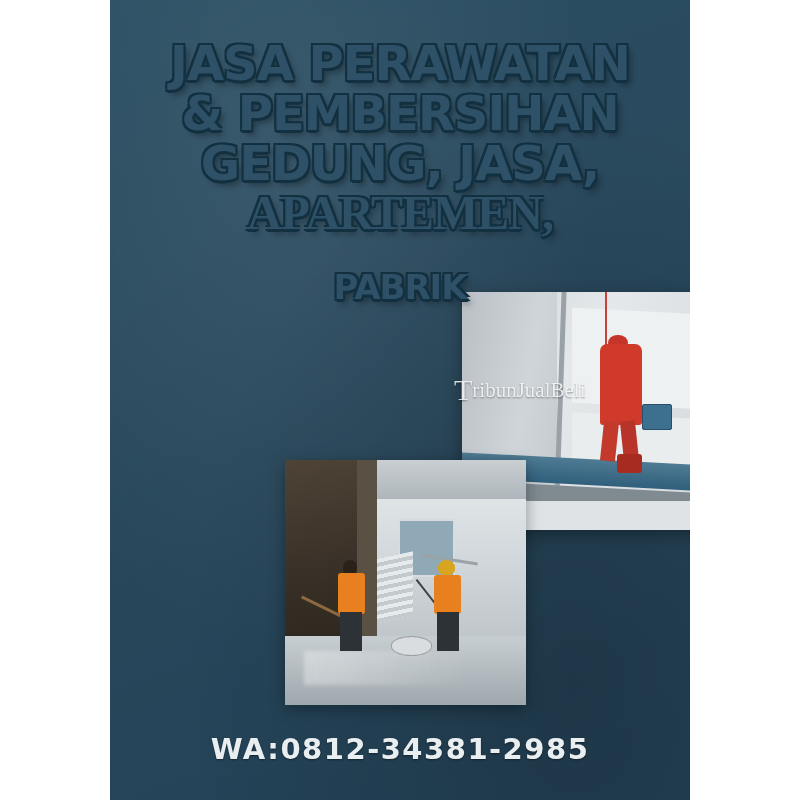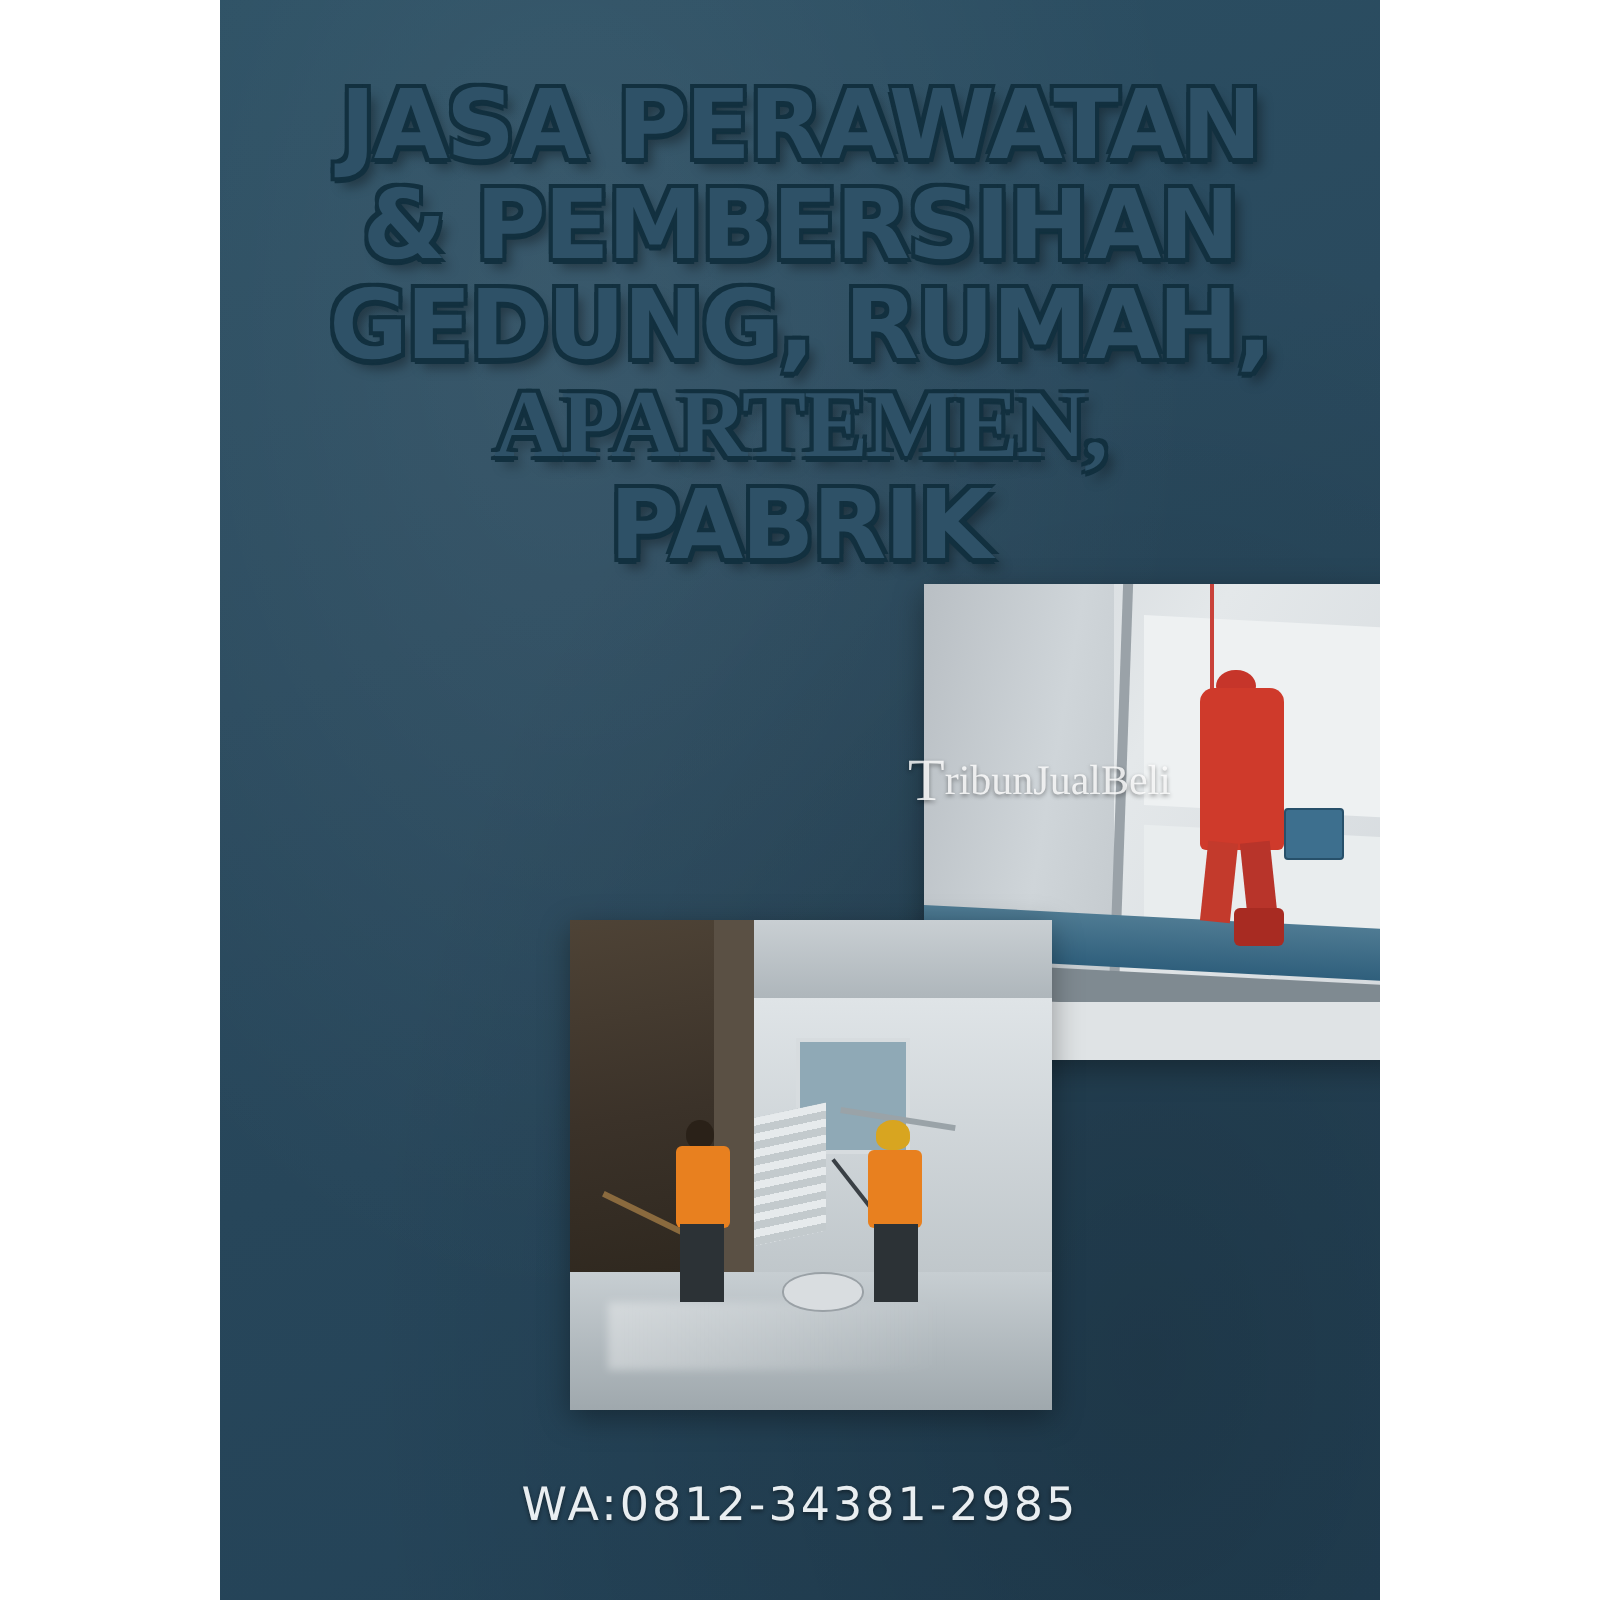--- a/index.html
+++ b/index.html
@@ -57,21 +57,21 @@
       -2px  2px 0 #12303f,
        2px  2px 0 #12303f,
        0px  3px 0 #12303f,
        4px  5px 6px rgba(0,0,0,0.35);
     white-space: nowrap;
   }
   .headline .line.l1 { font-size: 48px; }
   .headline .line.l2 { font-size: 48px; }
   .headline .line.l3 { font-size: 48px; }
   .headline .line.l4 { font-size: 48px; font-family: Liberation Serif, serif; }
-  .headline .line.l5 { font-size: 48px; }
+  .headline .line.l5 { font-size: 34px; margin-top: 24px; }
 
   
   .photo {
     position: absolute;
     overflow: hidden;
     z-index: 2;
     box-shadow: 0 4px 14px rgba(0,0,0,0.35);
   }
   #photo-rope {
     left: 352px;
@@ -246,34 +246,35 @@
 
   
   #phone {
     position: absolute;
     left: 0; right: 0;
     bottom: 34px;
     text-align: center;
     z-index: 4;
     color: #e9eef1;
     font-family: "DejaVu Sans", sans-serif;
-    font-size: 23px;
+    font-size: 29px;
     letter-spacing: 1.5px;
     text-shadow: 0 1px 2px rgba(0,0,0,0.45);
+    font-weight: bold;
   }
 </style>
 </head>
 <body>
 
 <div id="poster">
 
   <div class="headline">
     <div class="line l1">JASA PERAWATAN</div>
     <div class="line l2">&amp; PEMBERSIHAN</div>
-    <div class="line l3">GEDUNG, RUMAH,</div>
+    <div class="line l3">GEDUNG, JASA,</div>
     <div class="line l4">APARTEMEN,</div>
     <div class="line l5">PABRIK</div>
   </div>
 
   <div class="photo" id="photo-rope">
     <div class="rope-wall-left"></div>
     <div class="rope-wall-seam"></div>
     <div class="rope-panel-a"></div>
     <div class="rope-panel-b"></div>
     <div class="rope-band-blue"></div>

